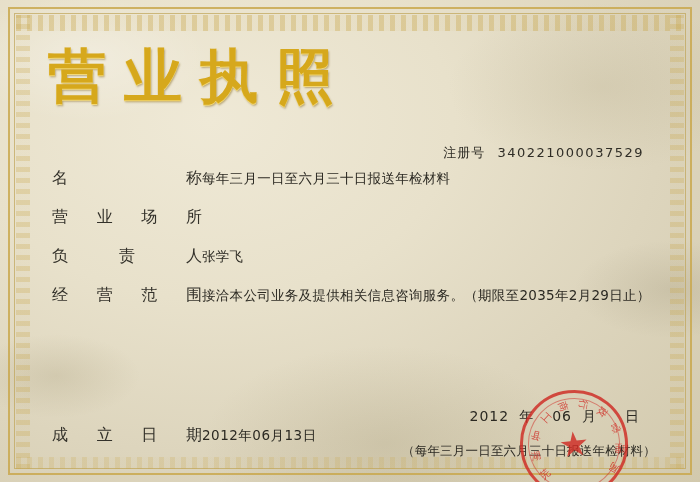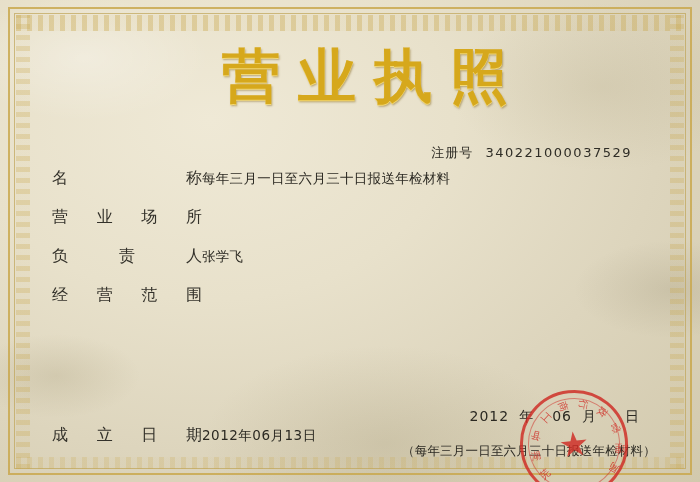--- a/index.html
+++ b/index.html
@@ -85,37 +85,37 @@
       repeating-linear-gradient(90deg,
         rgba(201,168,78,0.40) 0px, rgba(201,168,78,0.40) 5px,
         rgba(201,168,78,0.05) 5px, rgba(201,168,78,0.05) 11px);
     opacity: 0.6;
   }
 
   
   #cert .title {
     position: absolute;
     left: 0; right: 0; top: 38px;
-    text-align: center;
+    text-align: left;
     font-family: "DejaVu Sans", sans-serif;
     font-size: 58px;
     font-weight: bold;
     letter-spacing: 18px;
     text-indent: 18px;
     color: #d6a81c;
     text-shadow:
       0 1px 0 #f3d978,
       1px 2px 2px rgba(120,88,10,0.45);
     margin-left: 30px;
   }
 
   
   #cert .reg-line {
     position: absolute;
-    right: 68px;
+    right: 56px;
     top: 144px;
     font-size: 13px;
     color: #2f2d26;
     white-space: nowrap;
   }
   #cert .reg-line .reg-label {
     letter-spacing: 1px;
     margin-right: 8px;
   }
   #cert .reg-line .reg-value {
@@ -289,20 +289,21 @@
       <div class="field-value">张学飞</div>
     </div>
 
     <div class="field-row">
       <div class="field-label">
         <span>经</span>
         <span>营</span>
         <span>范</span>
         <span>围</span>
       </div>
+      <div class="field-value">接洽本公司业务及提供相关信息咨询服务。（期限至2035年2月29日止）</div>
     </div>
 
   </div>
 
   <div class="footer-left">
     <div class="f-label">
       <span>成</span>
       <span>立</span>
       <span>日</span>
       <span>期</span>

